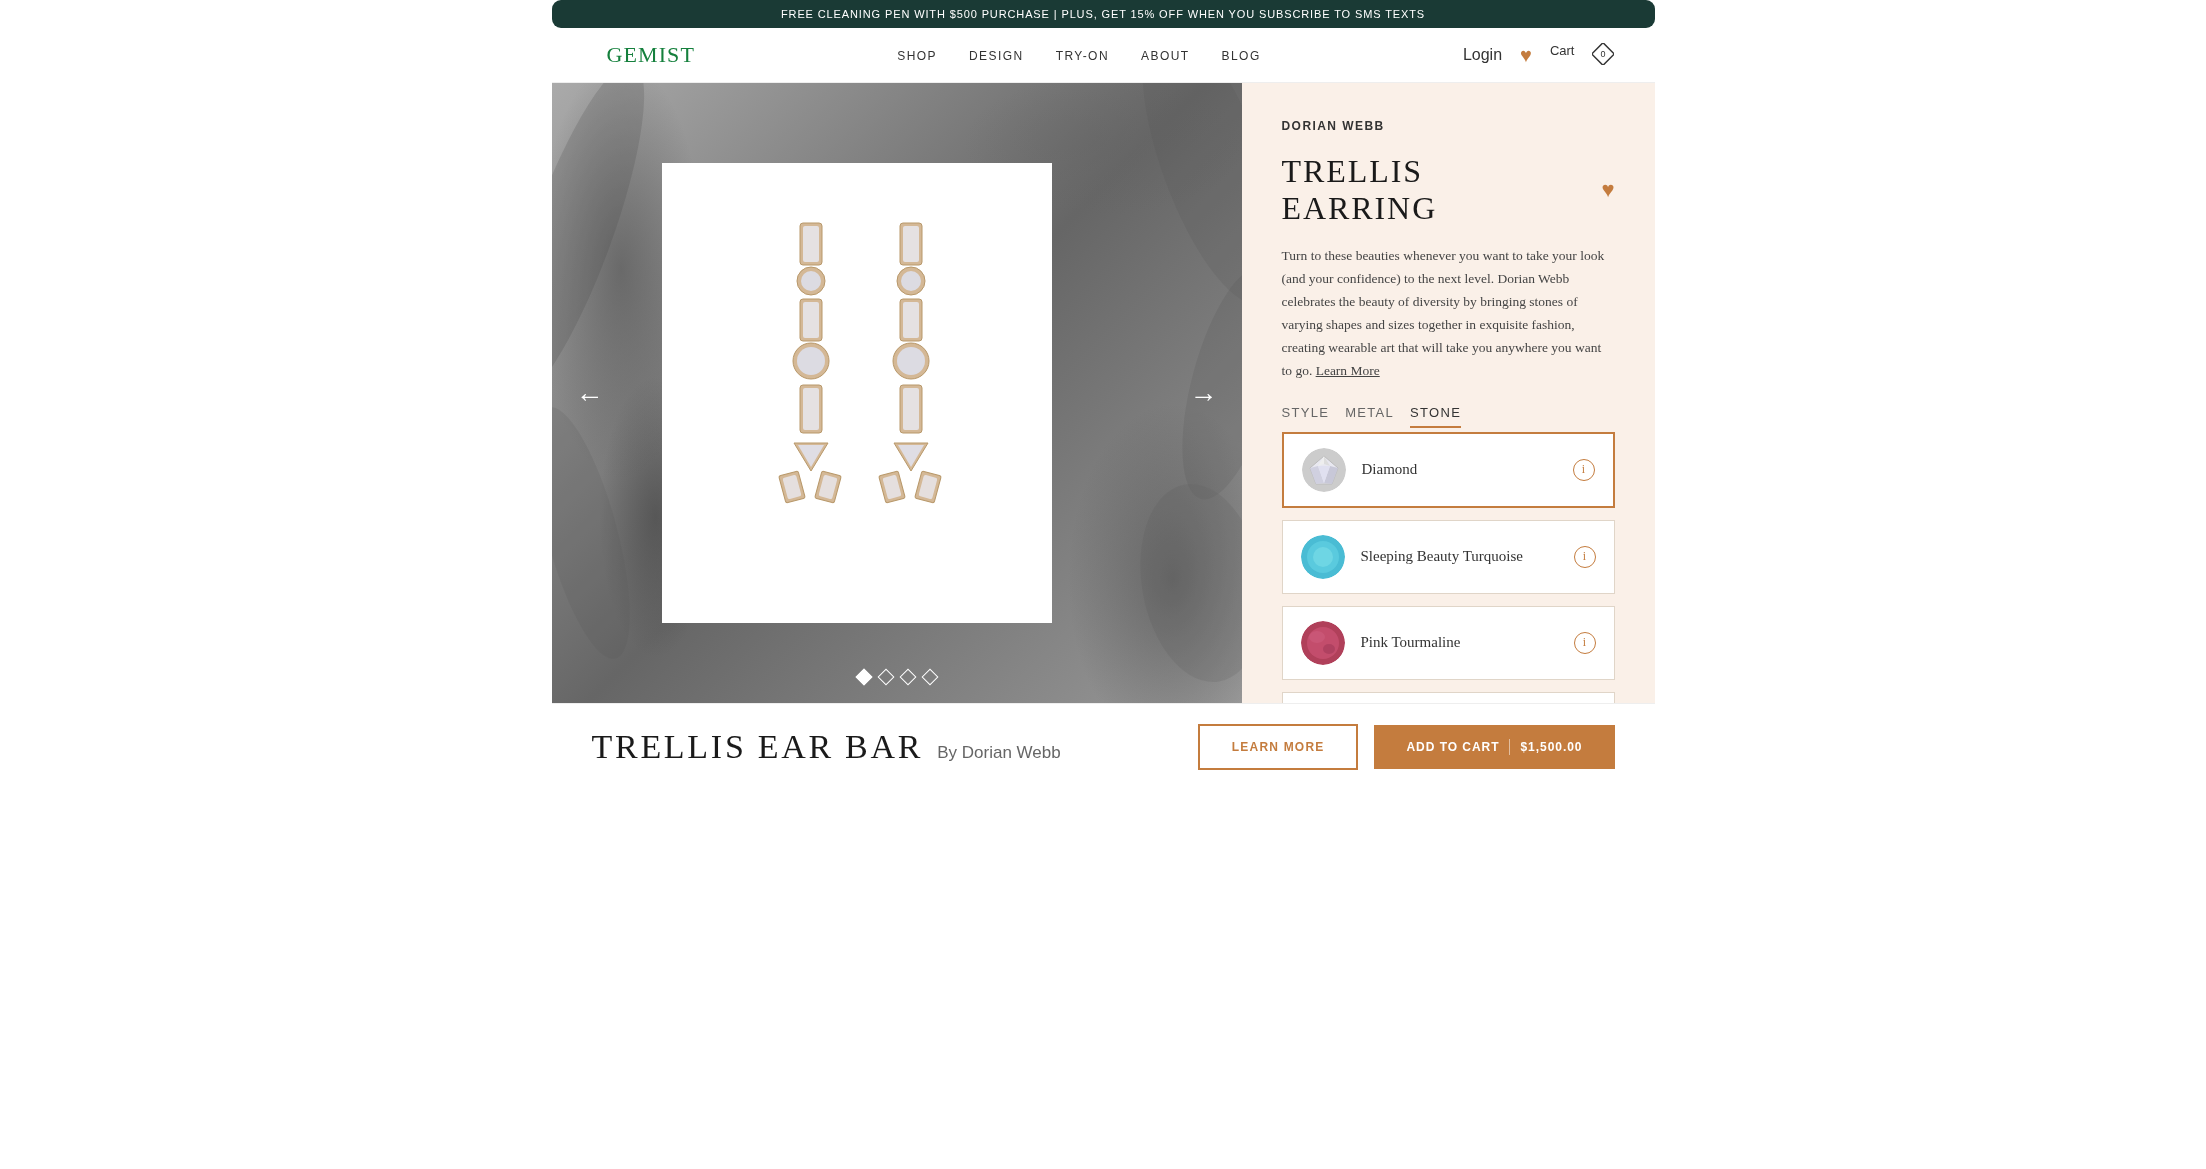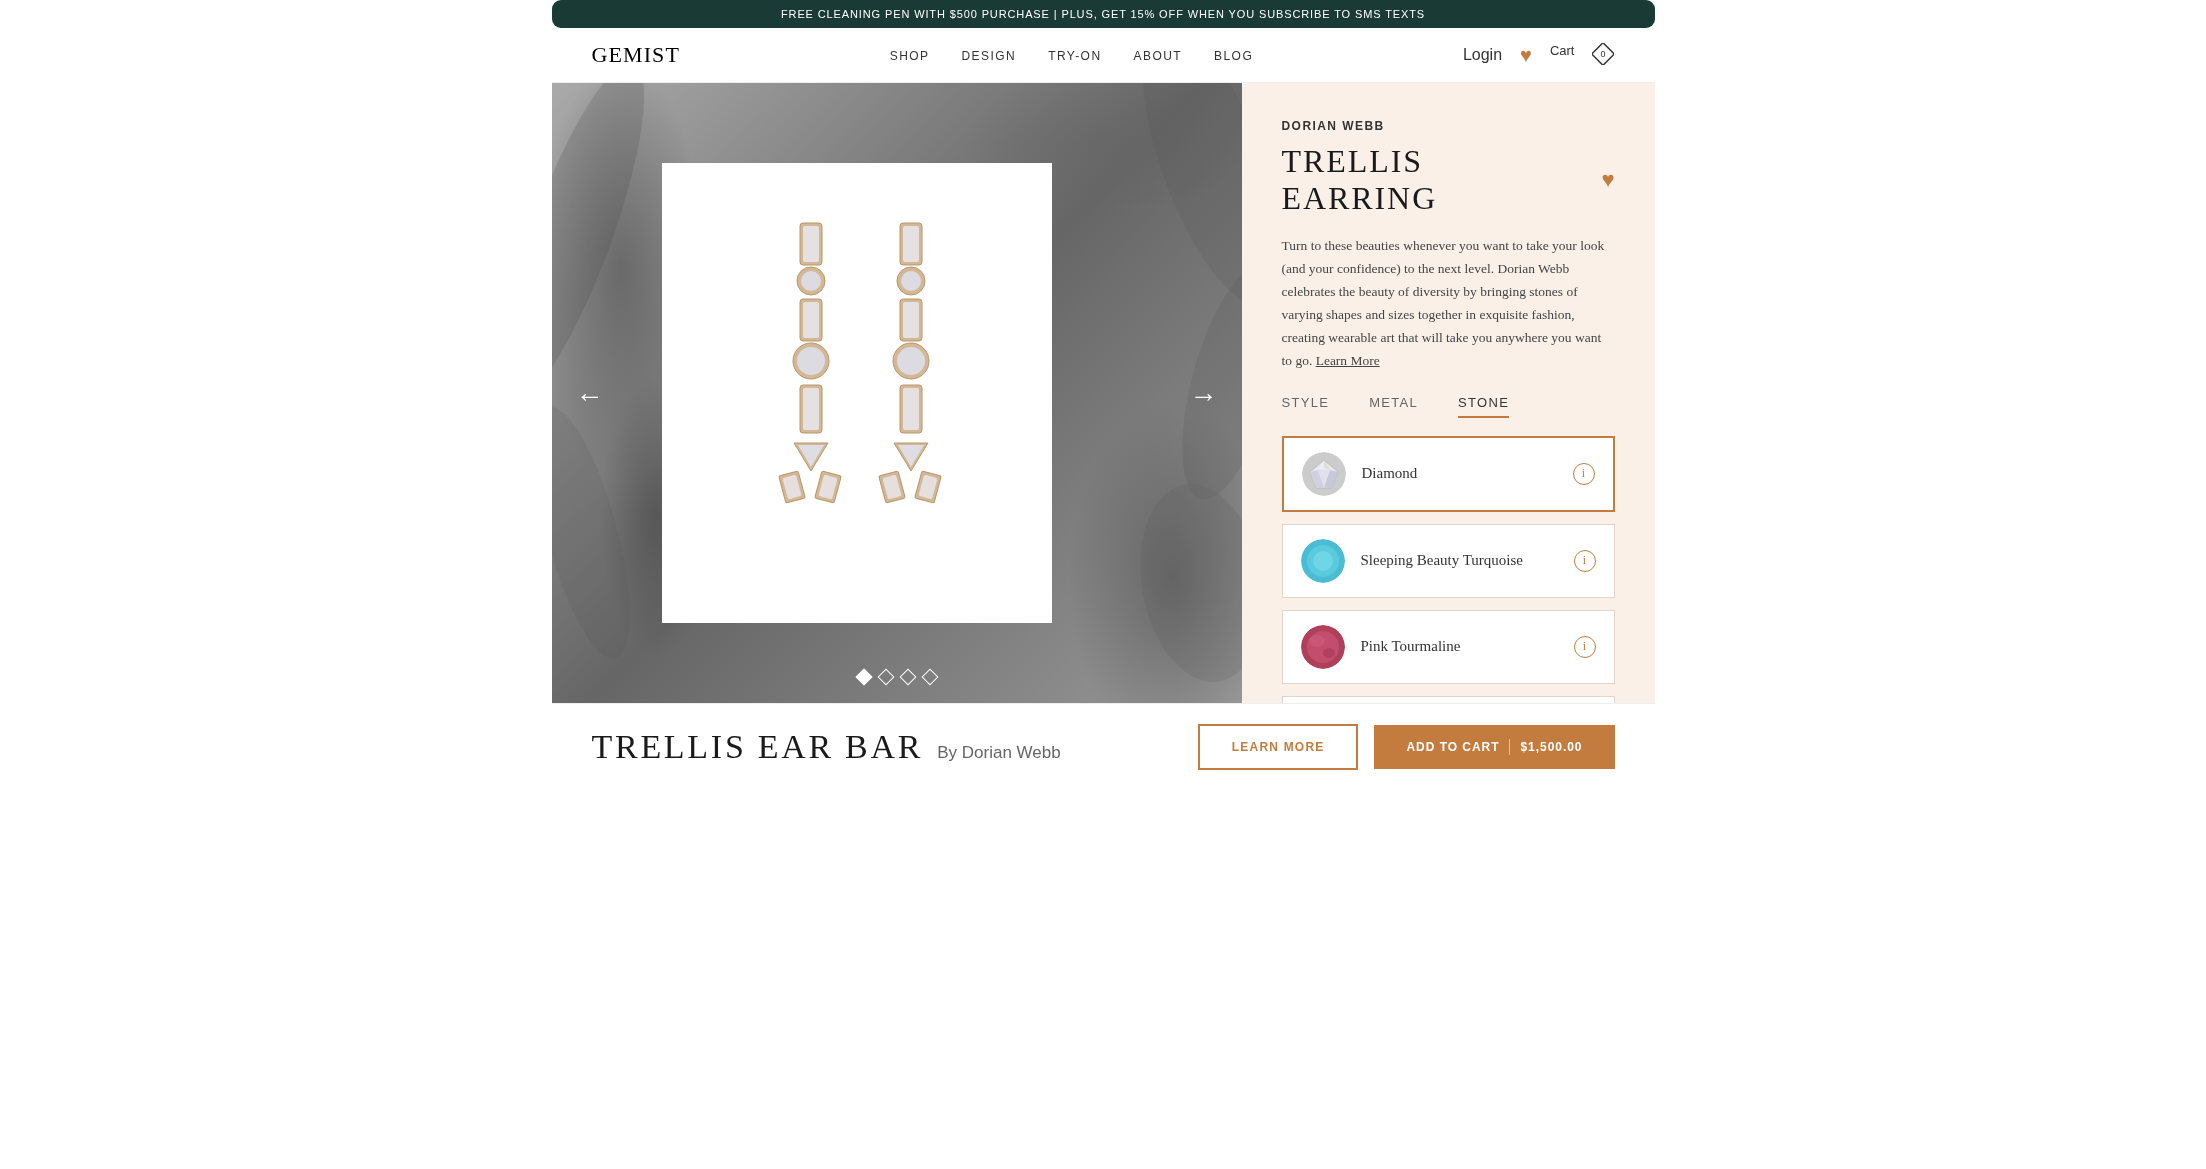--- a/index.html
+++ b/index.html
@@ -23,22 +23,23 @@
       align-items: center;
       justify-content: space-between;
       padding: 14px 40px;
       border-bottom: 1px solid #eee;
       background: #fff;
     }
     .logo {
       font-family: 'Georgia', serif;
       font-size: 22px;
       letter-spacing: 0.05em;
-      color: #000000;
+      color: #15803d;
       font-weight: normal;
+      margin-left: 15px;
     }
     .nav {
       display: flex;
       gap: 32px;
       list-style: none;
     }
     .nav a {
       text-decoration: none;
       color: #333;
       font-size: 12px;
@@ -155,21 +156,21 @@
       padding: 36px 40px 24px;
       overflow-y: auto;
       position: relative;
     }
     .brand-name {
       font-family: 'Arial', sans-serif;
       font-size: 12px;
       letter-spacing: 0.12em;
       color: #333;
       font-weight: 600;
-      margin-bottom: 10px;
+      margin-bottom: 20px;
     }
     .product-title-row {
       display: flex;
       align-items: center;
       gap: 14px;
       margin-bottom: 18px;
     }
     .product-title {
       font-family: 'Georgia', serif;
       font-size: 32px;
@@ -190,22 +191,22 @@
       margin-bottom: 22px;
     }
     .product-description a {
       color: #444;
       font-size: 13.5px;
     }
     
     
     .tabs {
       display: flex;
-      gap: 40px;
-      margin-bottom: 18px;
+      gap: 16px;
+      margin-bottom: 4px;
       border-bottom: none;
     }
     .tab {
       font-family: 'Arial', sans-serif;
       font-size: 13px;
       letter-spacing: 0.1em;
       color: #666;
       cursor: pointer;
       padding-bottom: 6px;
       font-weight: 500;

